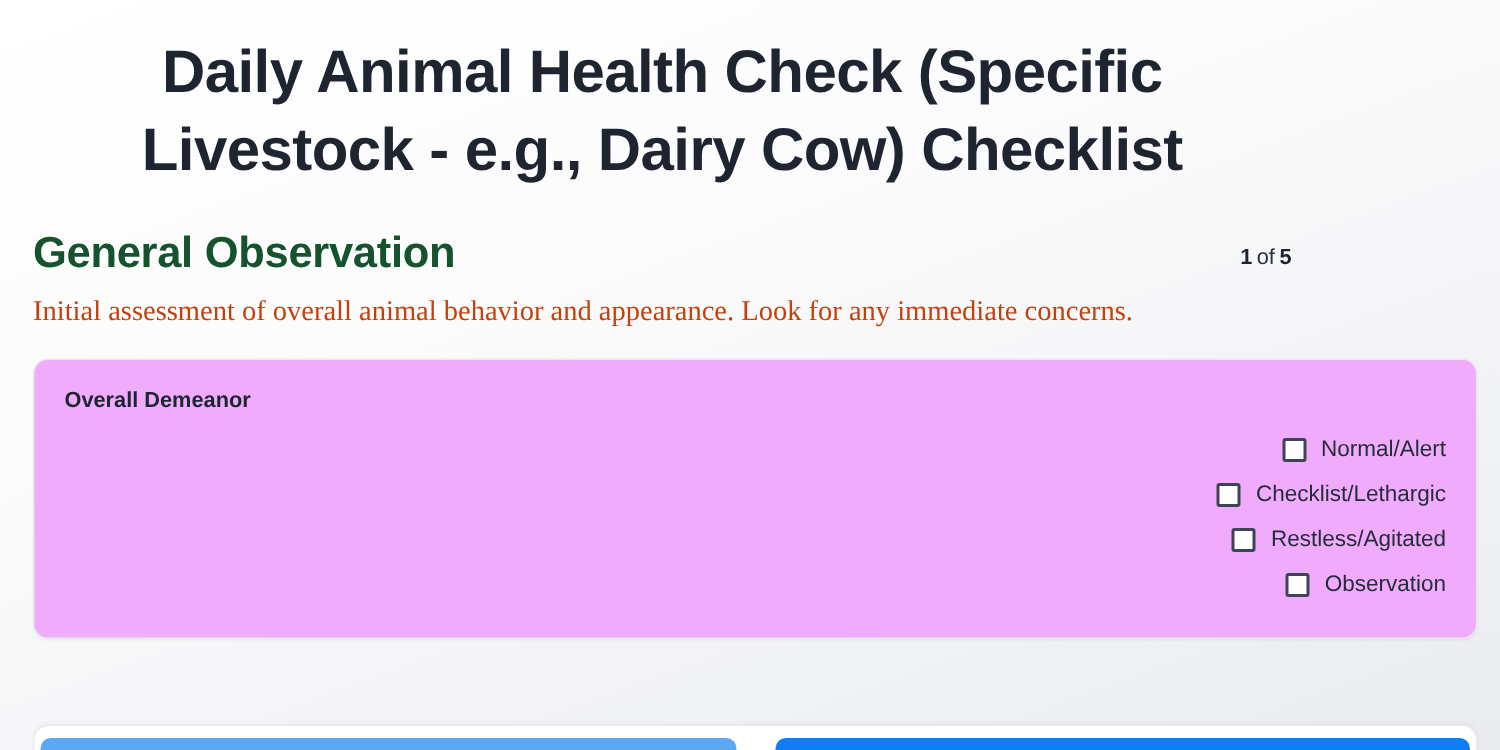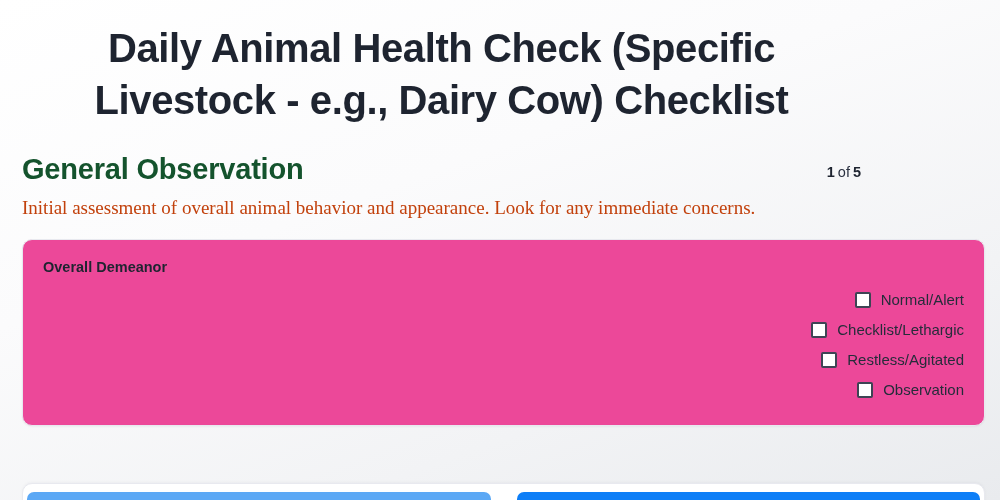--- a/index.html
+++ b/index.html
@@ -72,21 +72,21 @@
     font-size: 19px;
     line-height: 22px;
     color: #c2410c;
     font-family: Liberation Serif, serif;
   }
 
   
   .card {
     margin: 20px 15px 0 22px;
     width: 963px;
-    background: #ec4899;
+    background: #f0abfc;
     border: 1px solid #e8e9ef;
     border-radius: 10px;
     box-shadow: 0 1px 2px rgba(24, 30, 45, 0.05);
     padding: 17px 20px 20px 20px;
   }
   .question-label {
     font-size: 14.5px;
     line-height: 20px;
     font-weight: 700;
     color: #1e2430;

